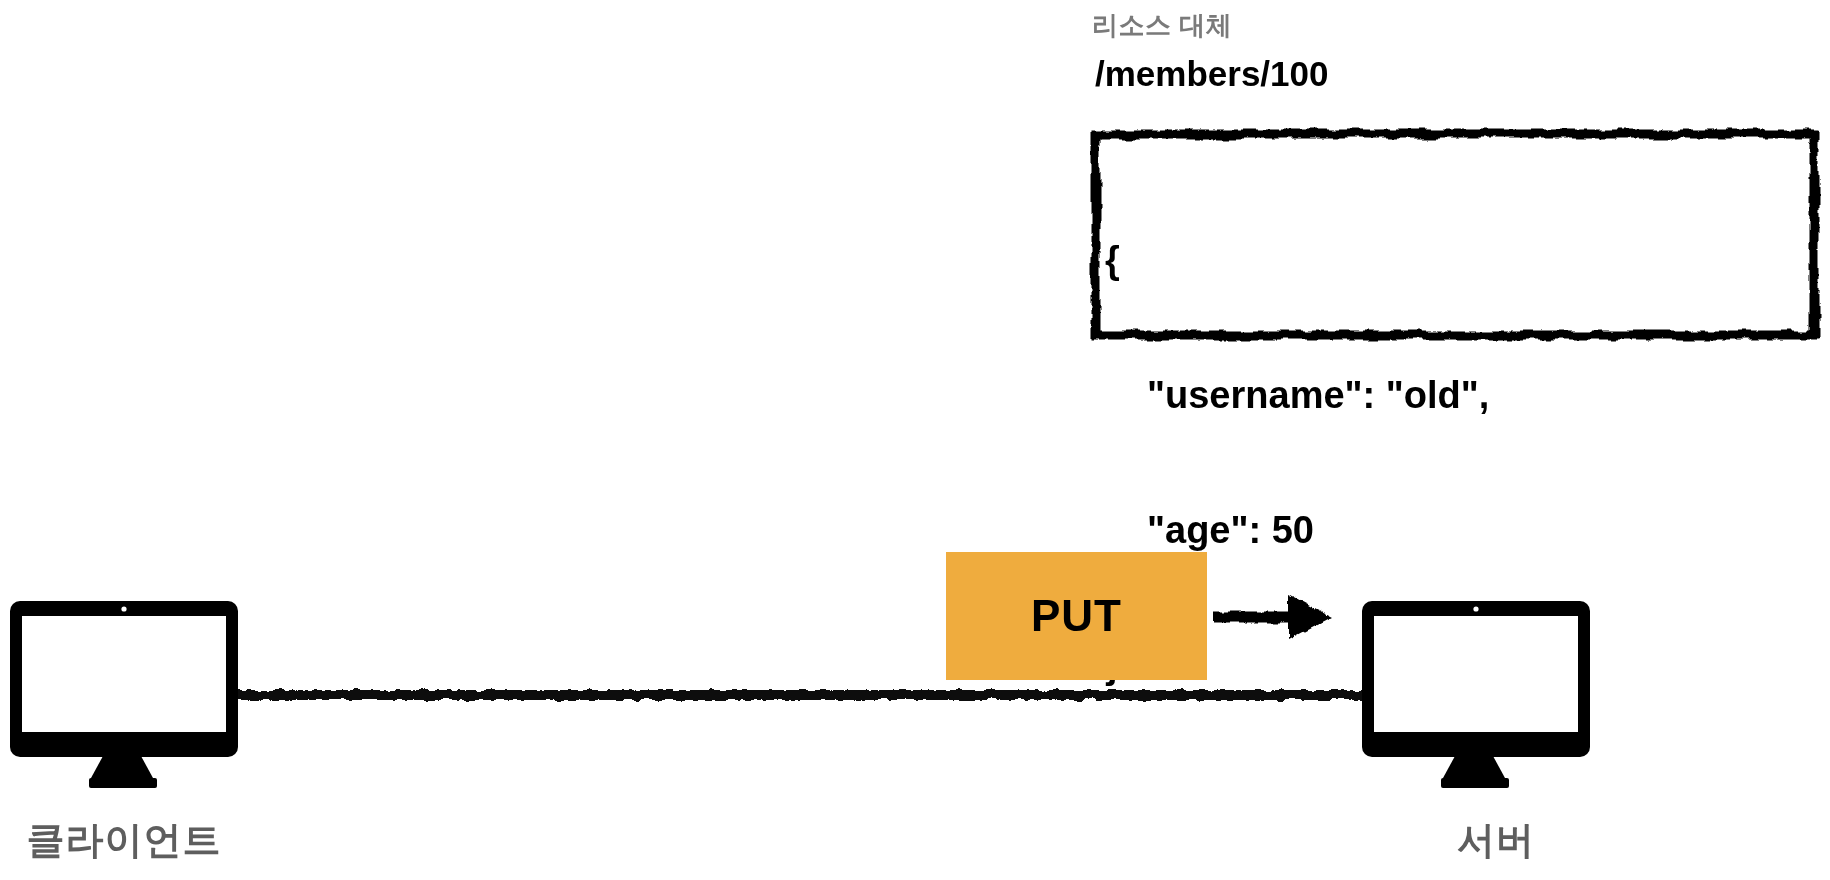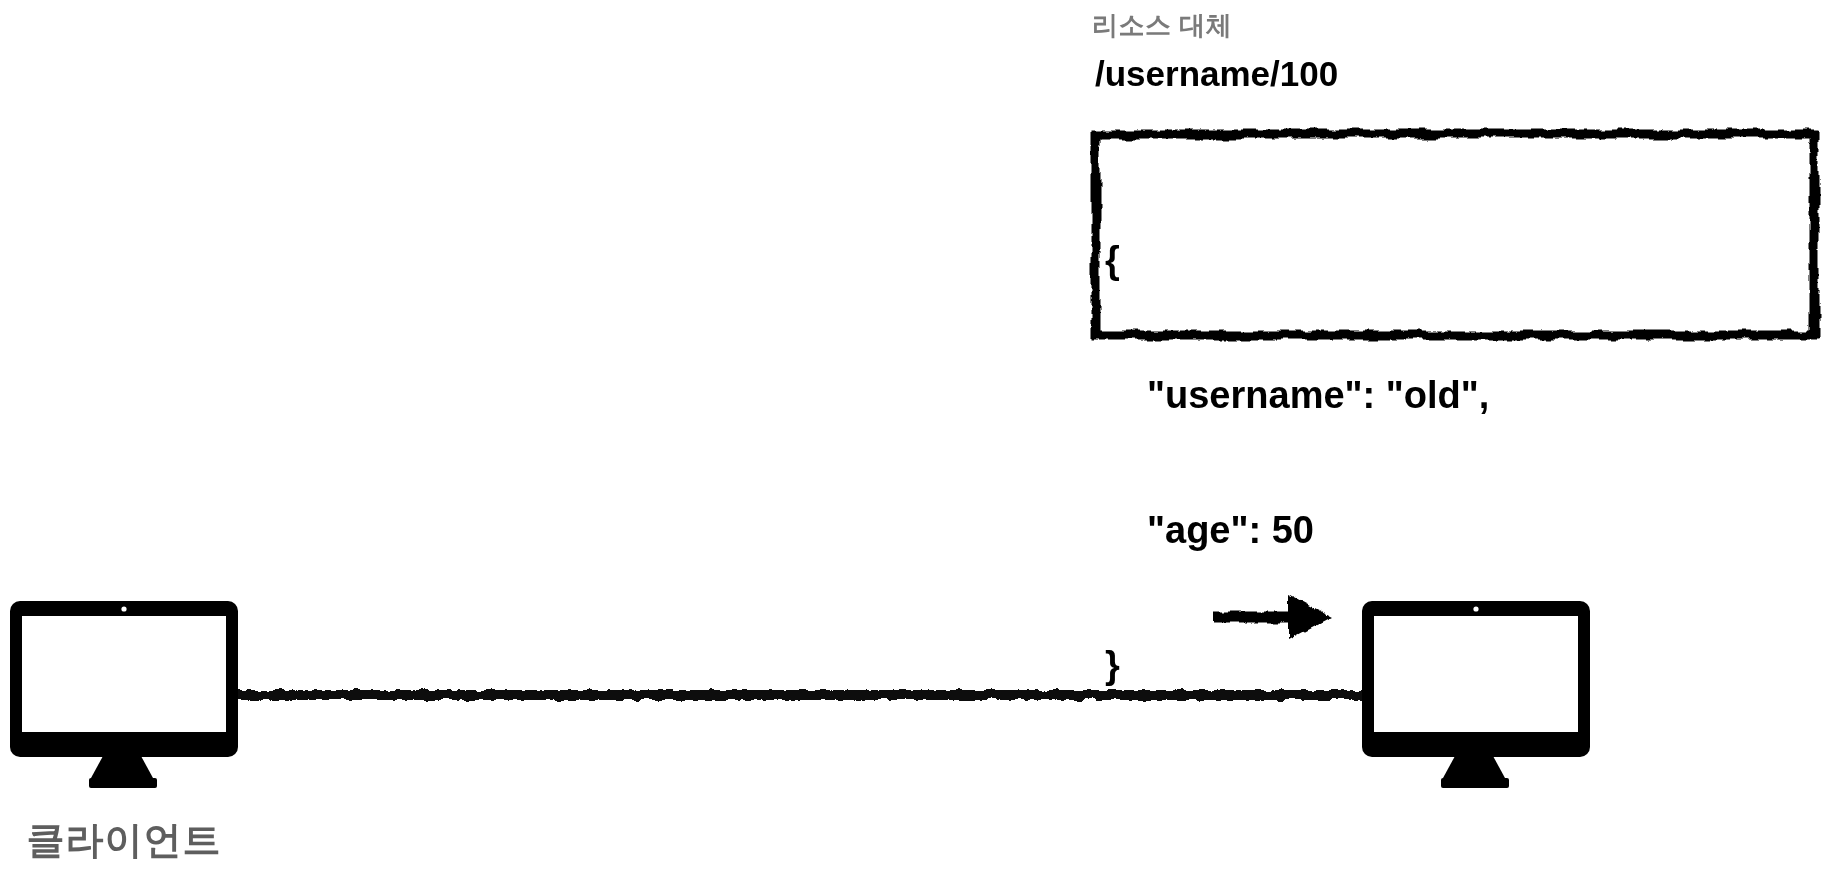--- a/index.html
+++ b/index.html
@@ -72,38 +72,41 @@
         <feDisplacementMap in="SourceGraphic" in2="n" scale="7" xChannelSelector="R" yChannelSelector="G"></feDisplacementMap>
       </filter>
       <filter id="sketch-arrow" filterUnits="userSpaceOnUse" x="-40" y="-40" width="220" height="150">
         <feTurbulence type="fractalNoise" baseFrequency="0.08 0.08" numOctaves="4" seed="5" result="n"></feTurbulence>
         <feDisplacementMap in="SourceGraphic" in2="n" scale="6" xChannelSelector="R" yChannelSelector="G"></feDisplacementMap>
       </filter>
     </defs>
   </svg>
 
   <div class="caption">리소스 대체</div>
-  <div class="req-path">/username/100</div>
+  <div class="req-path">/members/100</div>
 
   <div class="json-box">
     <svg class="sketch-rect" viewBox="0 0 734 217">
       <rect x="8" y="8" width="718" height="201" fill="none" stroke="#000" stroke-width="9" filter="url(#sketch-box)"></rect>
     </svg>
     <div class="code">
       <div class="code-line">{</div>
       <div class="code-line indent">"username": "old",</div>
       <div class="code-line indent">"age": 50</div>
       <div class="code-line">}</div>
     </div>
   </div>
 
   <svg class="conn-line">
     <line x1="4" y1="20" x2="1136" y2="20" stroke="#0a0a0a" stroke-width="10" filter="url(#sketch-line)"></line>
   </svg>
 
+  <div class="method-box">
+    <span class="method-label">PUT</span>
+  </div>
 
   <svg class="arrow-svg">
     <g filter="url(#sketch-arrow)">
       <line x1="8" y1="33" x2="86" y2="33" stroke="#000" stroke-width="11"></line>
       <polygon points="83,10 83,56 127,33" fill="#000"></polygon>
     </g>
   </svg>
 
   <svg class="node client-node" viewBox="0 0 228 188">
     <rect x="0" y="0" width="228" height="156" rx="10" fill="#000"></rect>
@@ -114,14 +117,15 @@
   </svg>
   <div class="node-label client-label">클라이언트</div>
 
   <svg class="node server-node" viewBox="0 0 228 188">
     <rect x="0" y="0" width="228" height="156" rx="10" fill="#000"></rect>
     <rect x="12" y="15" width="204" height="116" fill="#fff"></rect>
     <circle cx="114" cy="8" r="2.6" fill="#fff"></circle>
     <polygon points="93,155 131,155 143,177 81,177" fill="#000"></polygon>
     <rect x="79" y="177" width="68" height="10" rx="2" fill="#000"></rect>
   </svg>
+  <div class="node-label server-label">서버</div>
 
 </div>
 
 </body></html>

